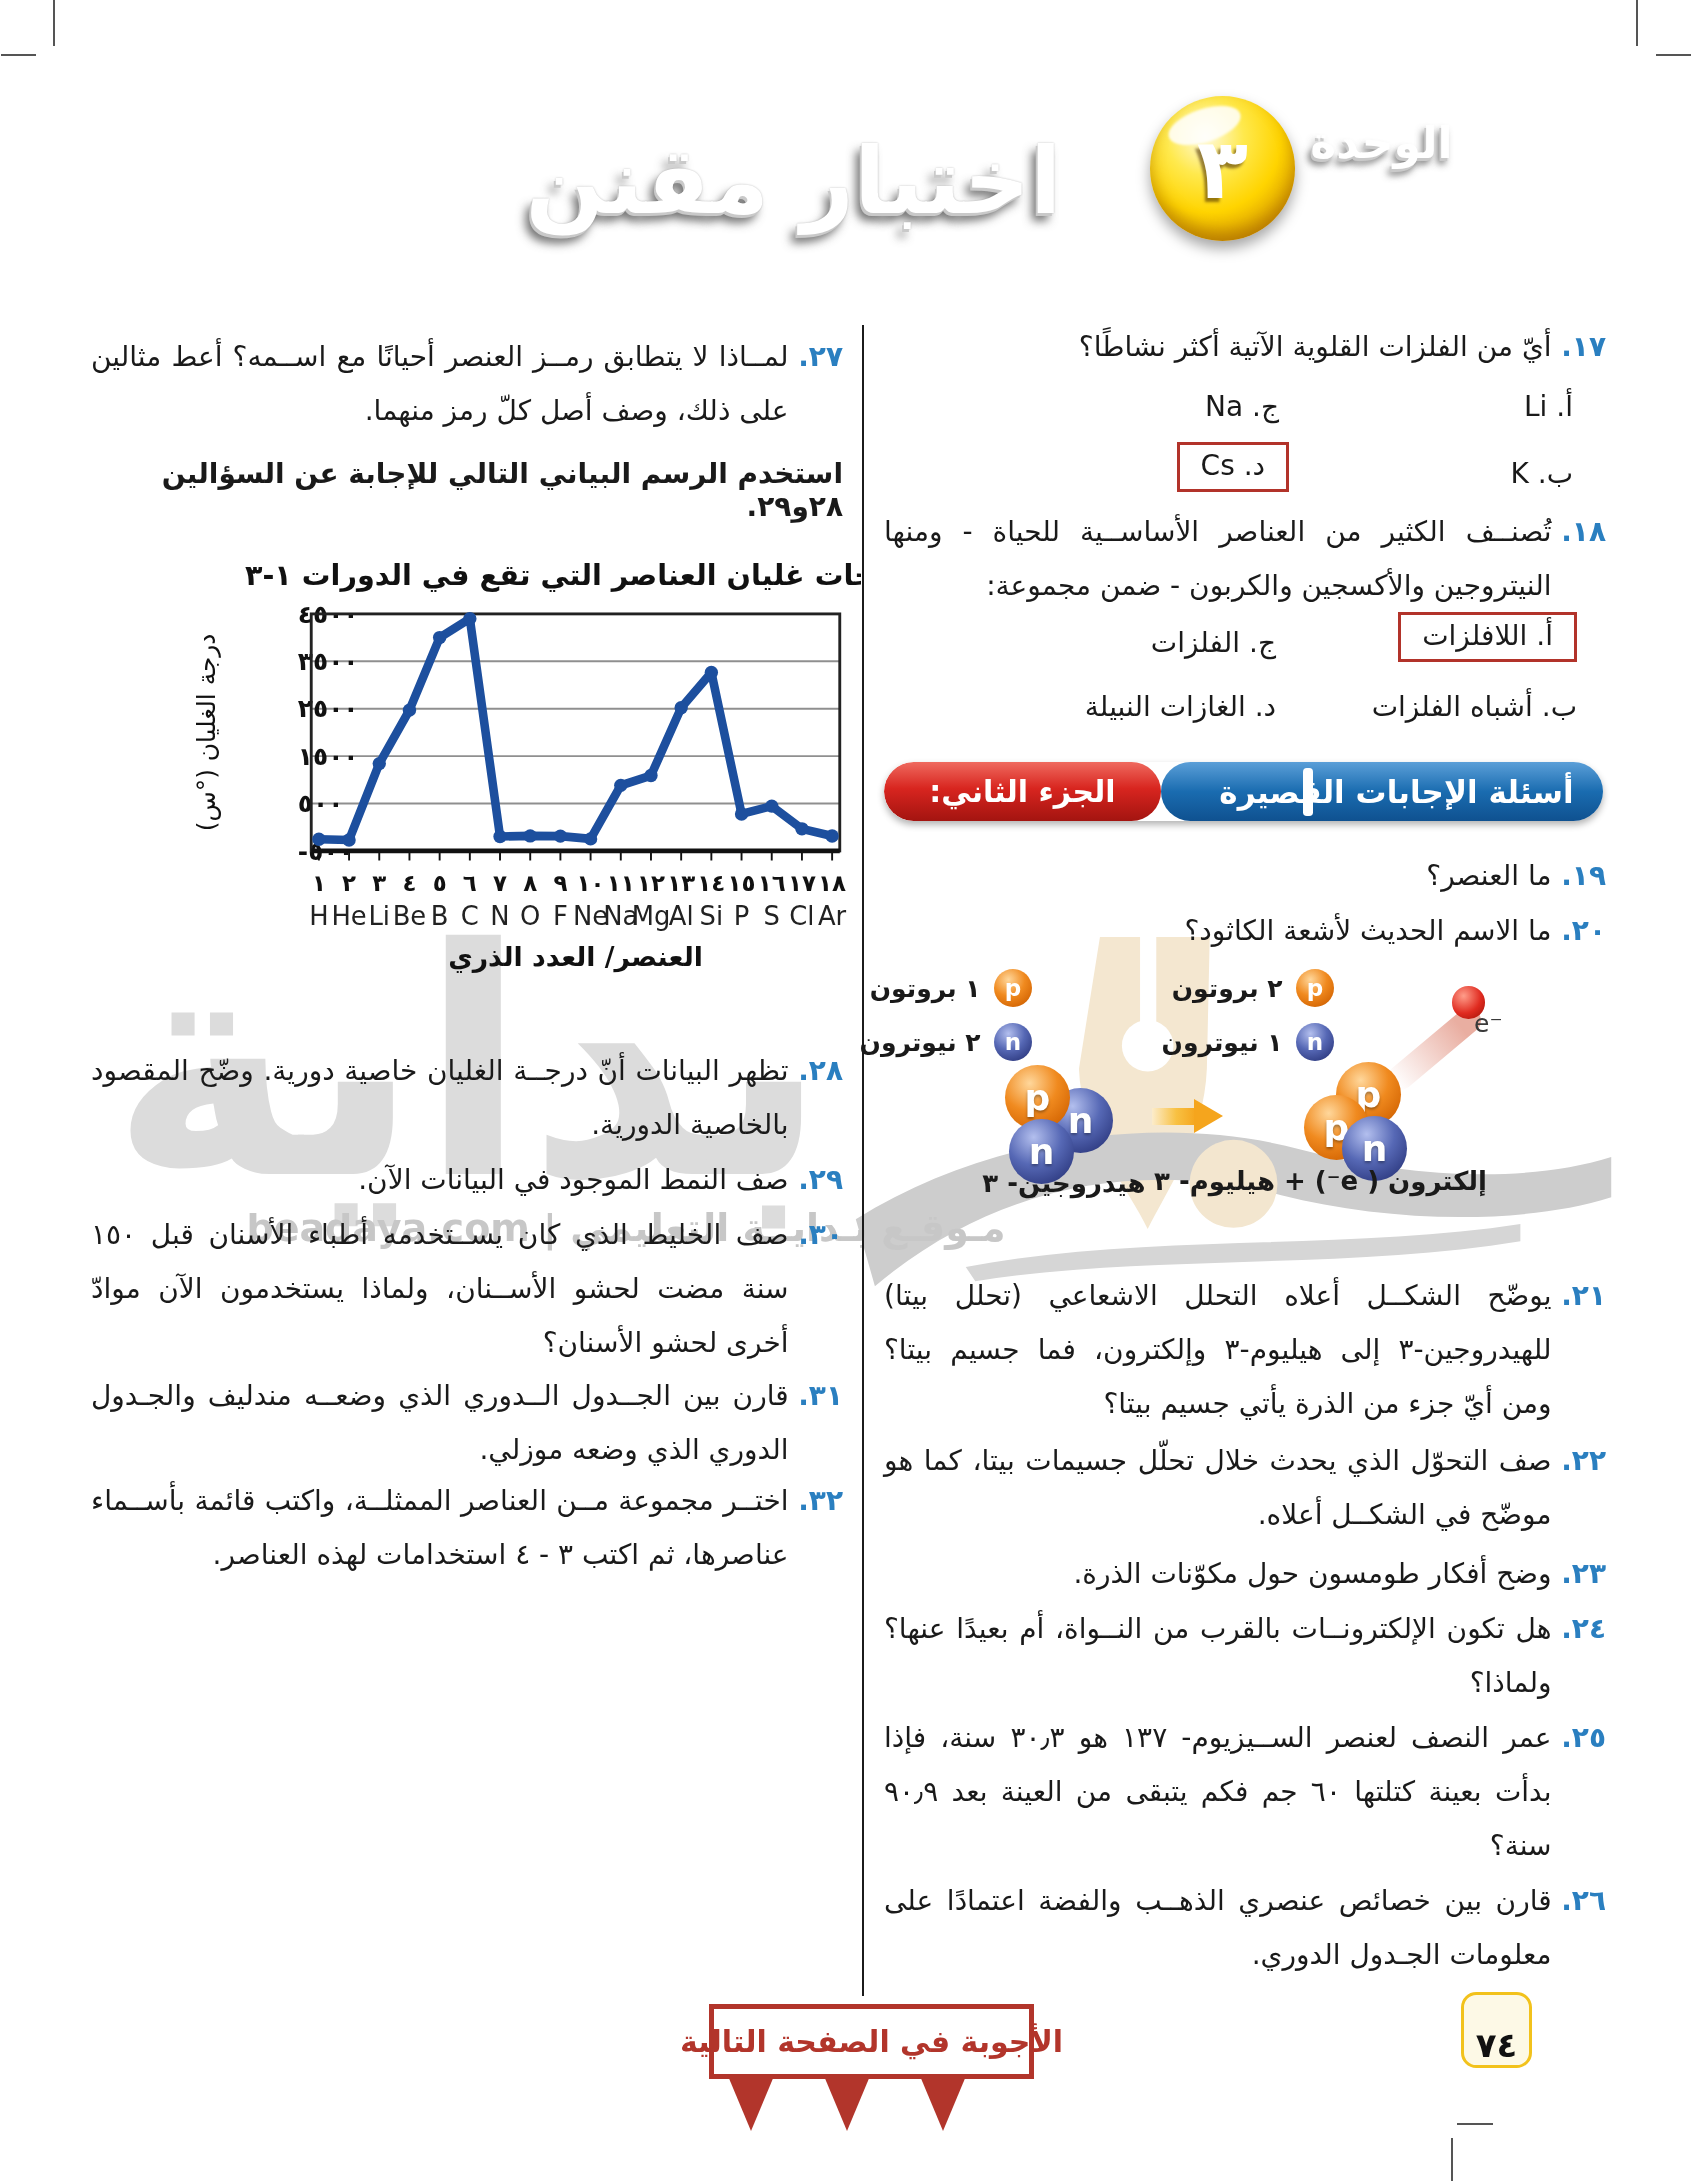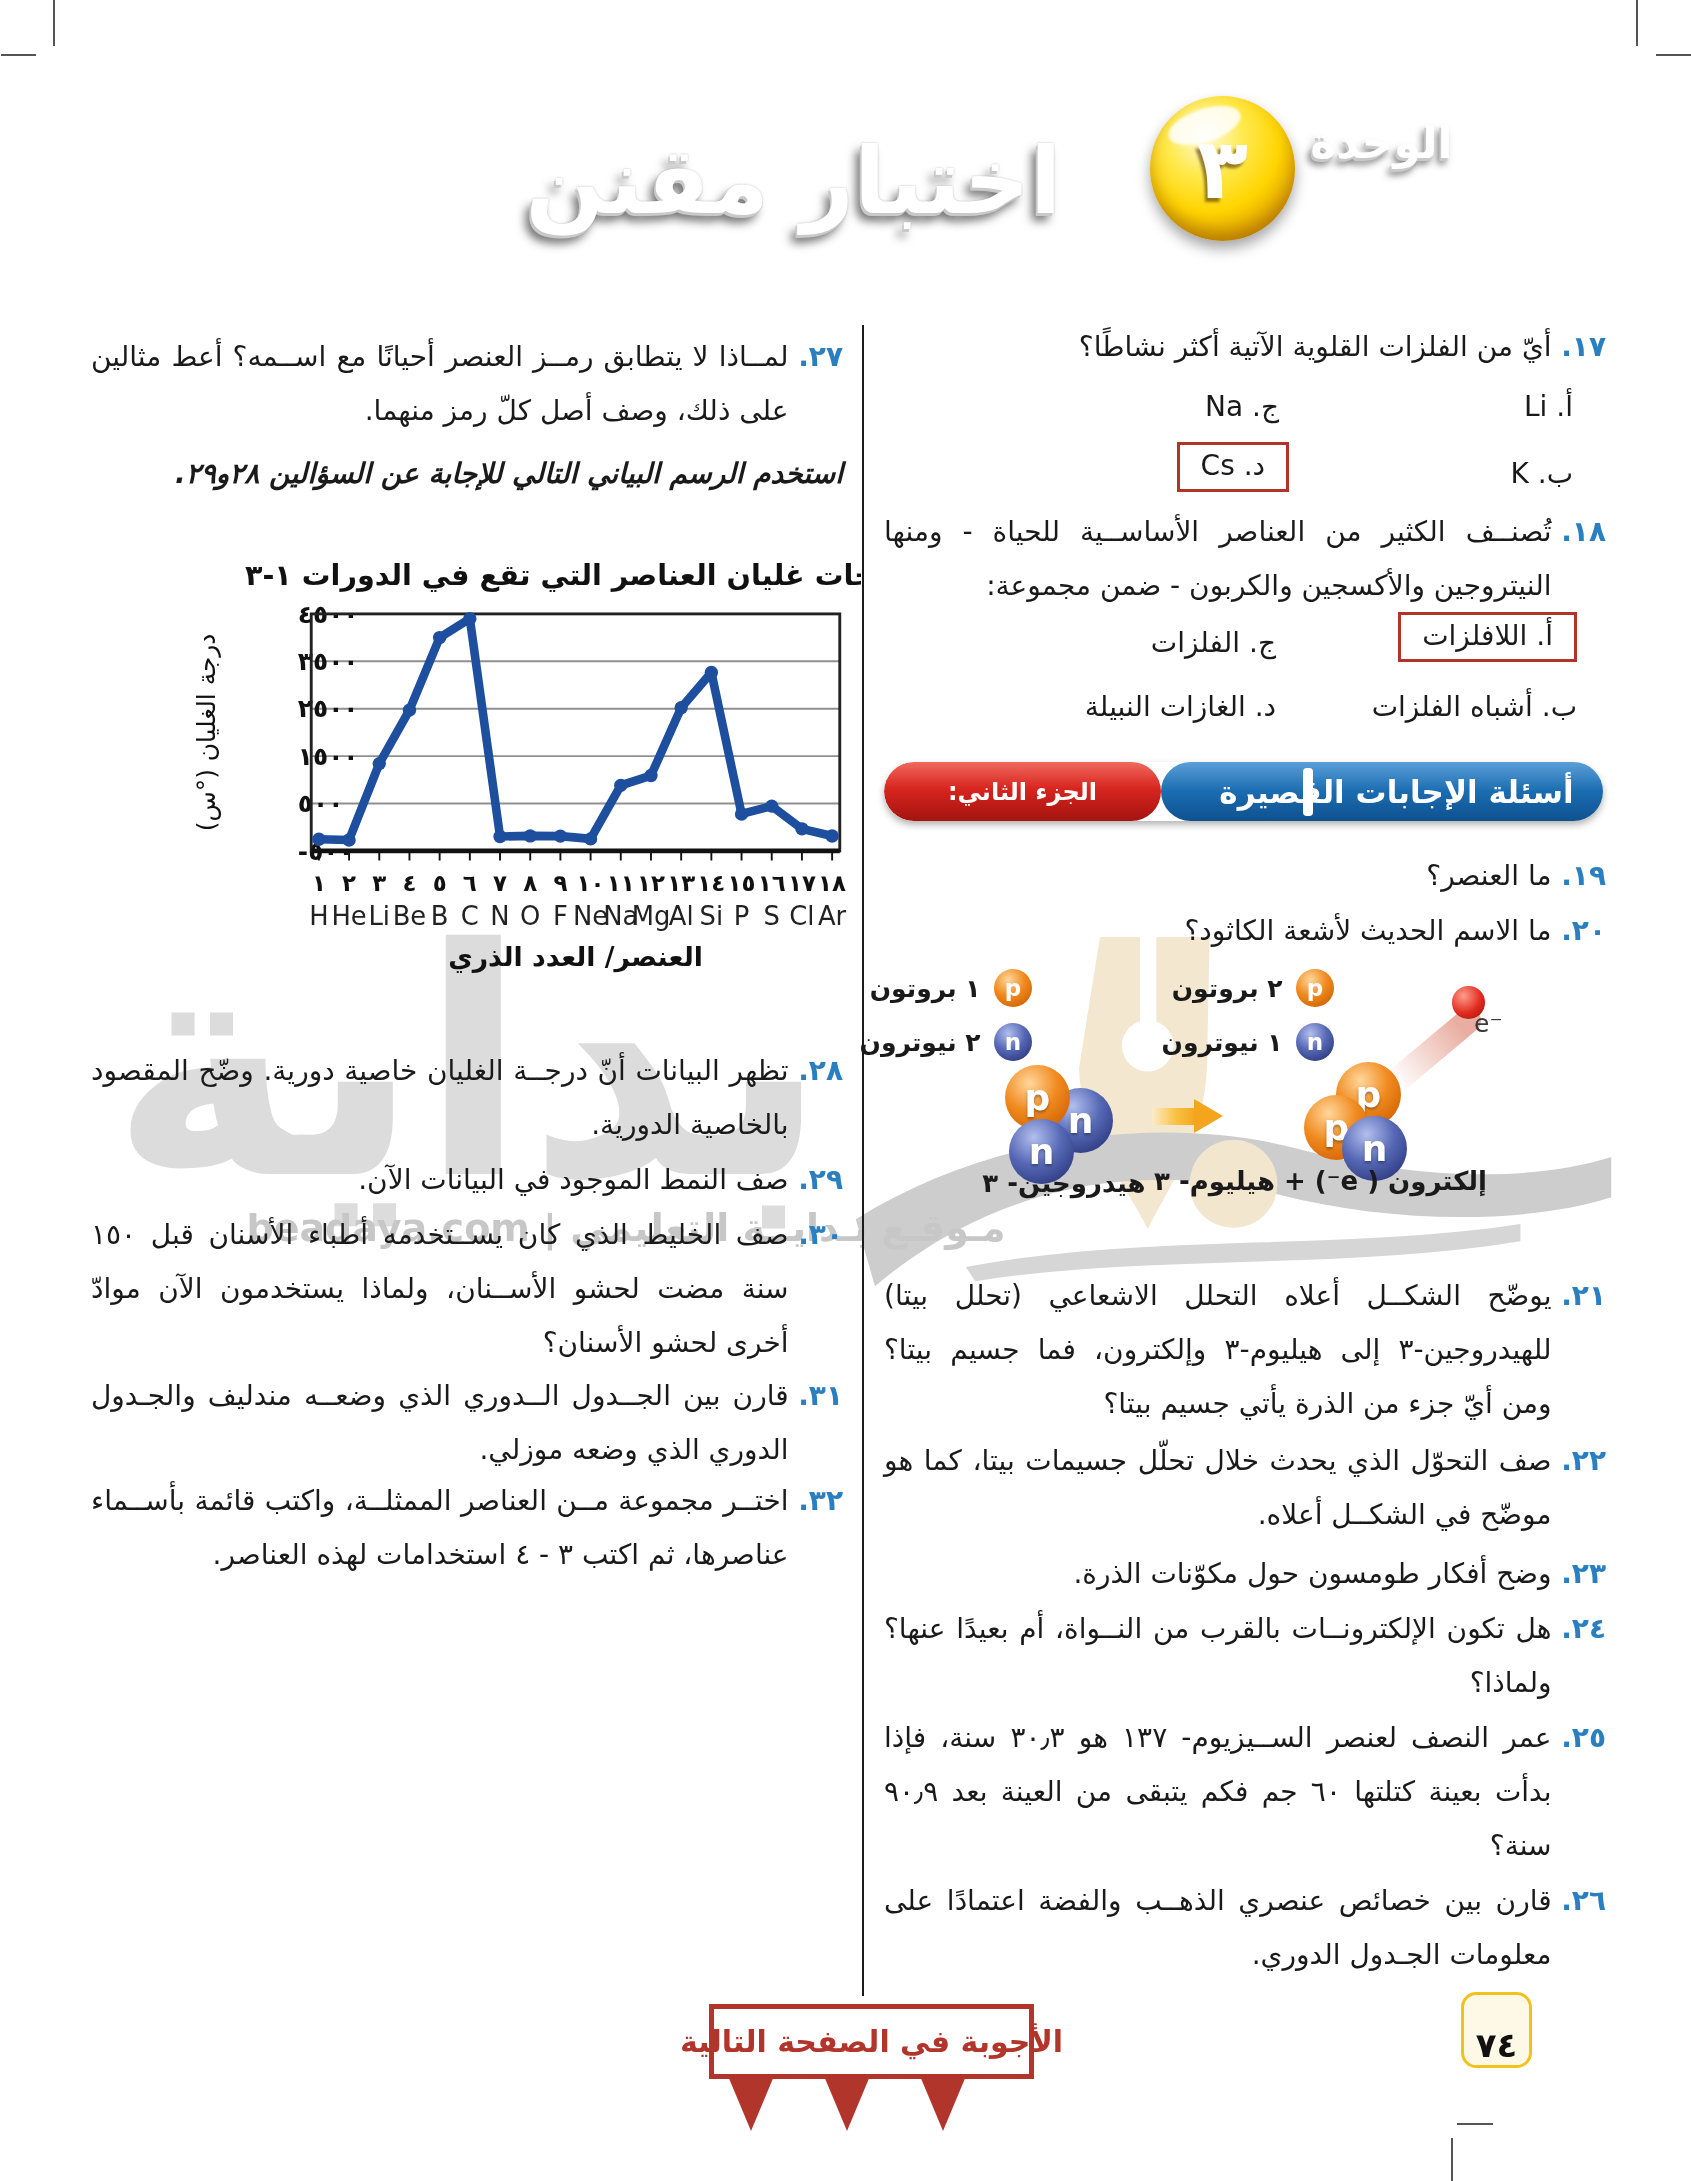--- a/index.html
+++ b/index.html
@@ -41,28 +41,28 @@
   
   .divider { left:862px; top:325px; width:1.9px; height:1671px; background:#1b1b1b; }
   .q { display:flex; gap:9.6px; align-items:flex-start; font-size:28px; line-height:54px; }
   .q-num { color:#2a7fc0; font-weight:bold; white-space:nowrap; flex:0 0 auto; }
   .q-text { flex:1 1 auto; text-align:justify; }
   .right-col-q { left:884px; width:722px; }
   .left-col-q  { left:91px;  width:752px; }
   .opt { position:absolute; font-size:28px; white-space:nowrap; }
   .opt .k { font-weight:normal; }
   .answer-boxed { border:3.8px solid #b2332a; padding:3.8px 21px 7.6px 21px; }
-  .instruction { font-weight:bold; font-size:28px;font-style:italic; }
+  .instruction { font-weight:bold; font-size:28px; }
   
   .banner { left:884px; top:762px; width:719px; height:59px; display:flex; flex-direction:row; border-radius:32.5px;
             box-shadow:0 3.8px 7.6px rgba(0,0,0,.3); overflow:hidden; }
   .banner-red {
     flex:0 0 277px; background:linear-gradient(180deg,#ef6a5f 0%, #d8251f 45%, #a31410 100%);
     border-radius:32.5px; display:flex; align-items:center; justify-content:center;
-    color:#fff; font-weight:bold; font-size:24px; z-index:2;
+    color:#fff; font-weight:bold; font-size:30px; z-index:2;
   }
   .banner-blue {
     flex:1 1 auto; margin-right:-29px; background:linear-gradient(180deg,#5b9fd8 0%, #1a6cb0 50%, #0f5190 100%);
     border-radius:32.5px; display:flex; align-items:center; justify-content:center;
     color:#fff; font-weight:bold; font-size:31px; z-index:1;
   }
   .banner-notch { position:absolute; left:419px; top:5.7px; width:9.6px; height:48px; background:#fff; border-radius:3.8px; z-index:3; }
   
   .legend-row { position:absolute; width:191px; height:42px; display:flex; direction:rtl; align-items:center; gap:13.4px; z-index:2; }
   .particle-sm { width:38px; height:38px; border-radius:50%; display:flex; align-items:center; justify-content:center;

